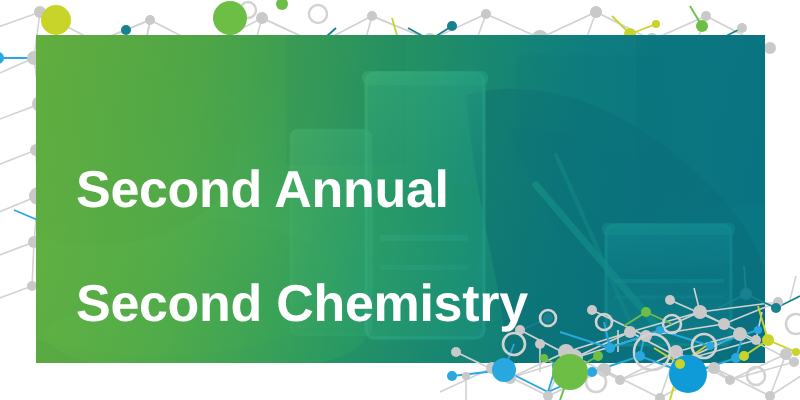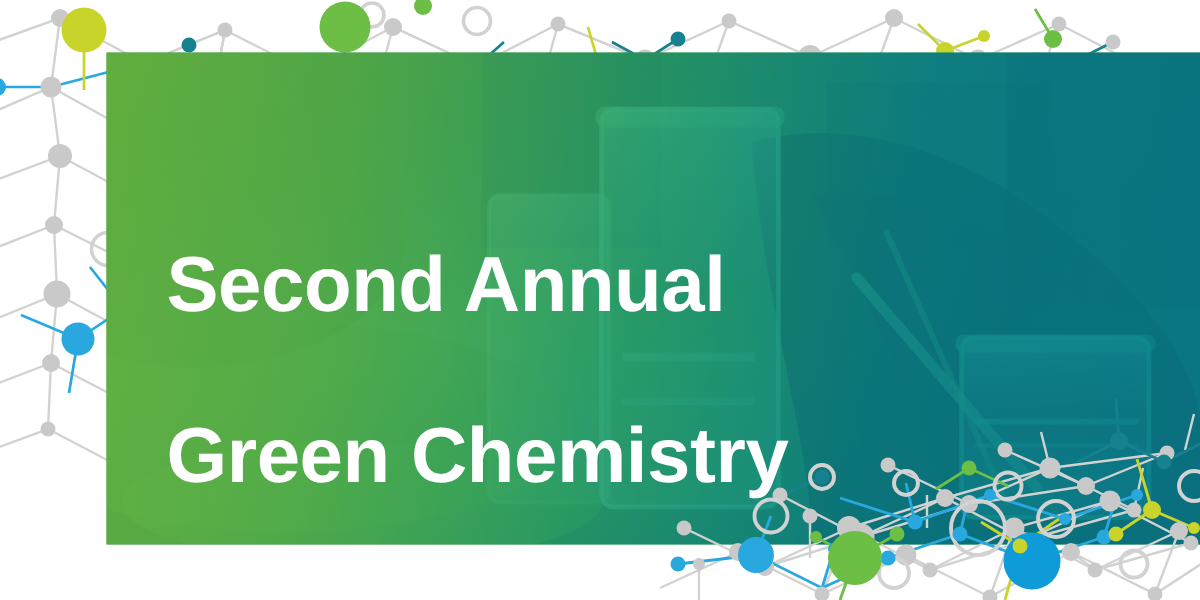--- a/index.html
+++ b/index.html
@@ -14,21 +14,20 @@
 
   .pattern-layer { position:absolute; inset:0; pointer-events:none; }
 
   
   #banner {
     position:absolute;
     left:36px; top:35px;
     width:729px; height:328px;
     overflow:hidden;
     background:#46a85a;
-    margin-left:35px;
   }
   
   .photo { position:absolute; inset:0; }
 
   .duotone {
     position:absolute; inset:0;
     background:
       linear-gradient(102deg,
         rgba(109,191,74,0.86) 0%,
         rgba(92,187,83,0.86) 18%,
@@ -259,21 +258,21 @@
         <path d="M520 120 L600 300" stroke="#cfe0b8" stroke-width="4" opacity="0.45" stroke-linecap="round"></path>
 
         <ellipse cx="170" cy="300" rx="160" ry="40" fill="#a6d080" opacity="0.5"></ellipse>
       </svg>
     </div>
     <div class="duotone"></div>
     <div class="duotone2"></div>
 
     <div id="title">
       <span class="t-line">Second Annual</span>
-      <span class="t-line">Green Chemistry</span>
+      <span class="t-line">Second Chemistry</span>
       
     </div>
   </div>
 
   <svg class="pattern-layer" width="800" height="400" viewBox="0 0 800 400" aria-hidden="true">
     <g stroke="#d2d2d2" stroke-width="1.6" fill="none">
       <path d="M440 392 L492 368 L548 396 L604 370 L660 398 L714 368 L770 396 L810 370"></path>
       <path d="M456 352 L510 378 L566 352 L620 380 L676 352 L730 380 L786 354"></path>
       <path d="M520 330 L574 358 L630 332 L684 360 L740 334 L794 362"></path>
       <path d="M592 310 L646 336 L700 312 L756 340"></path>

